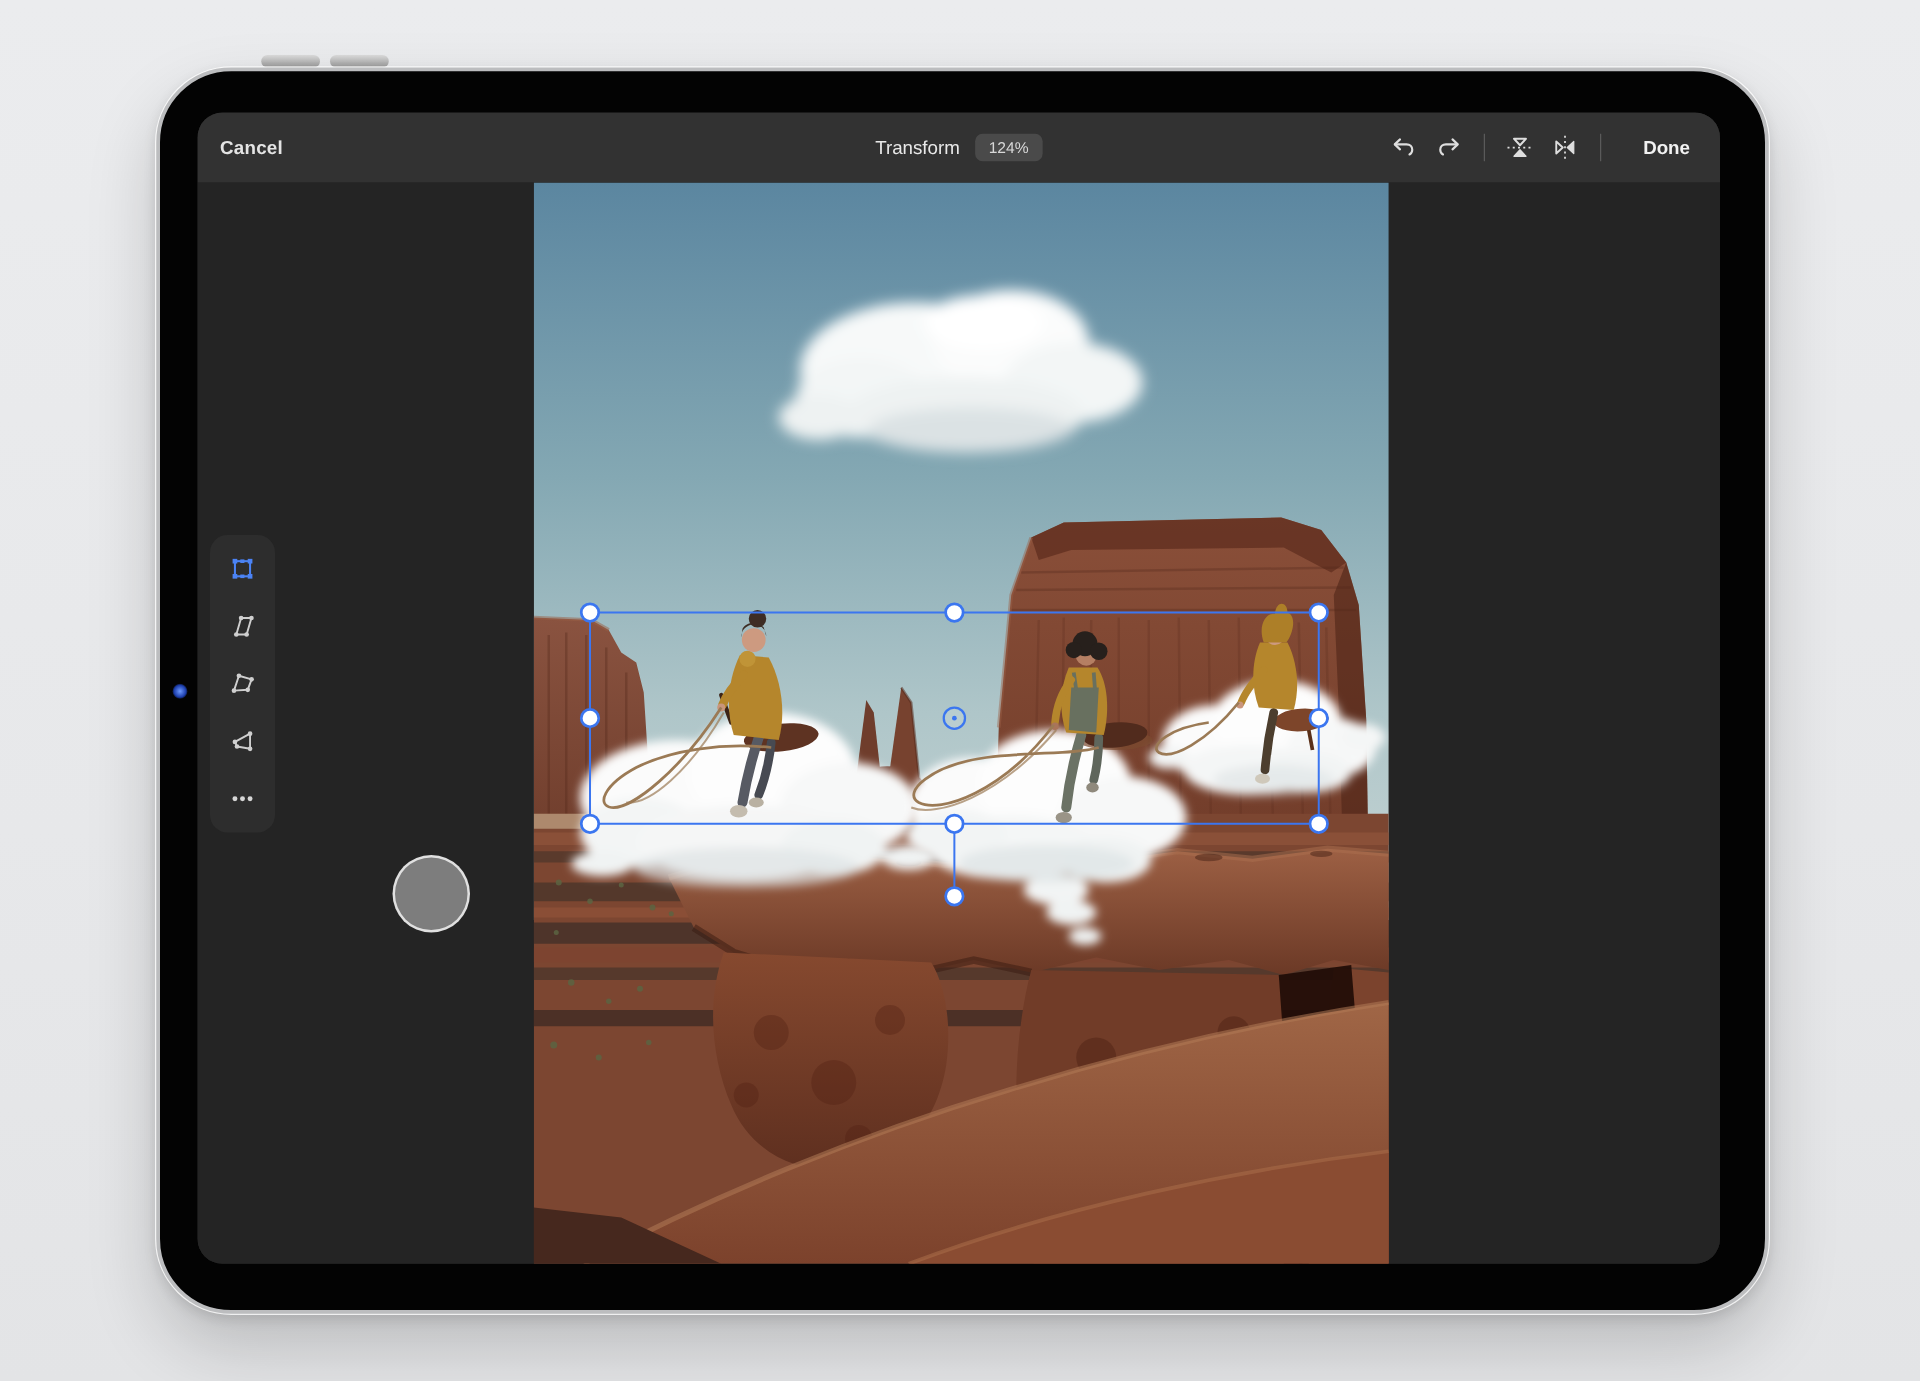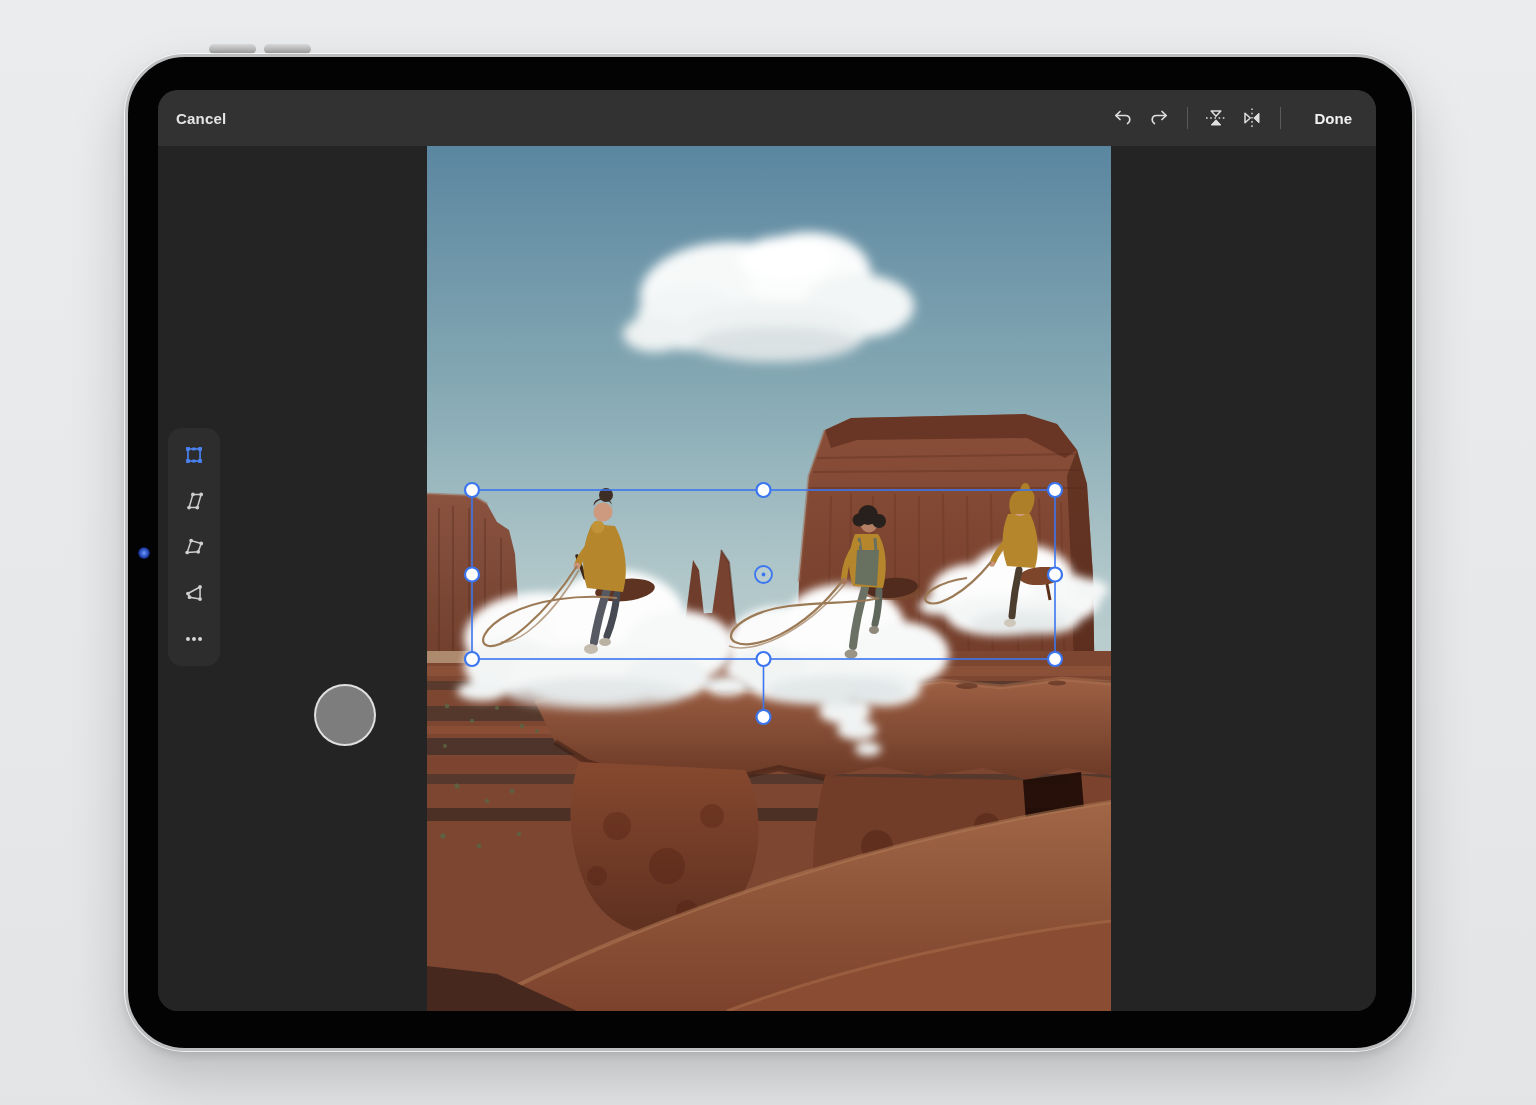--- a/index.html
+++ b/index.html
@@ -71,20 +71,24 @@
 <div class="hw-btn" style="left:264px;top:44px;width:47px;"></div>
 
 <div class="device">
   <div class="pencil-dot"></div>
 
   <div class="screen">
 
     <div class="topbar">
       <span class="cancel">Cancel</span>
 
+      <div class="bar-center">
+        <span class="bar-title">Transform</span>
+        <span class="zoom-badge">124%</span>
+      </div>
 
       <div class="bar-right">
         <div class="icon-btn">
           <svg width="22" height="22" viewBox="0 0 22 22">
             <path d="M8 4.5 L3.8 8.5 L8 12.5" fill="none" stroke="#dedede" stroke-width="1.7" stroke-linecap="round" stroke-linejoin="round"></path>
             <path d="M4.2 8.5 H13.2 C16 8.5 17.8 10.3 17.8 12.8 C17.8 14.6 16.9 15.9 15.6 16.6" fill="none" stroke="#dedede" stroke-width="1.7" stroke-linecap="round"></path>
           </svg>
         </div>
         <div class="icon-btn">
           <svg width="22" height="22" viewBox="0 0 22 22">

